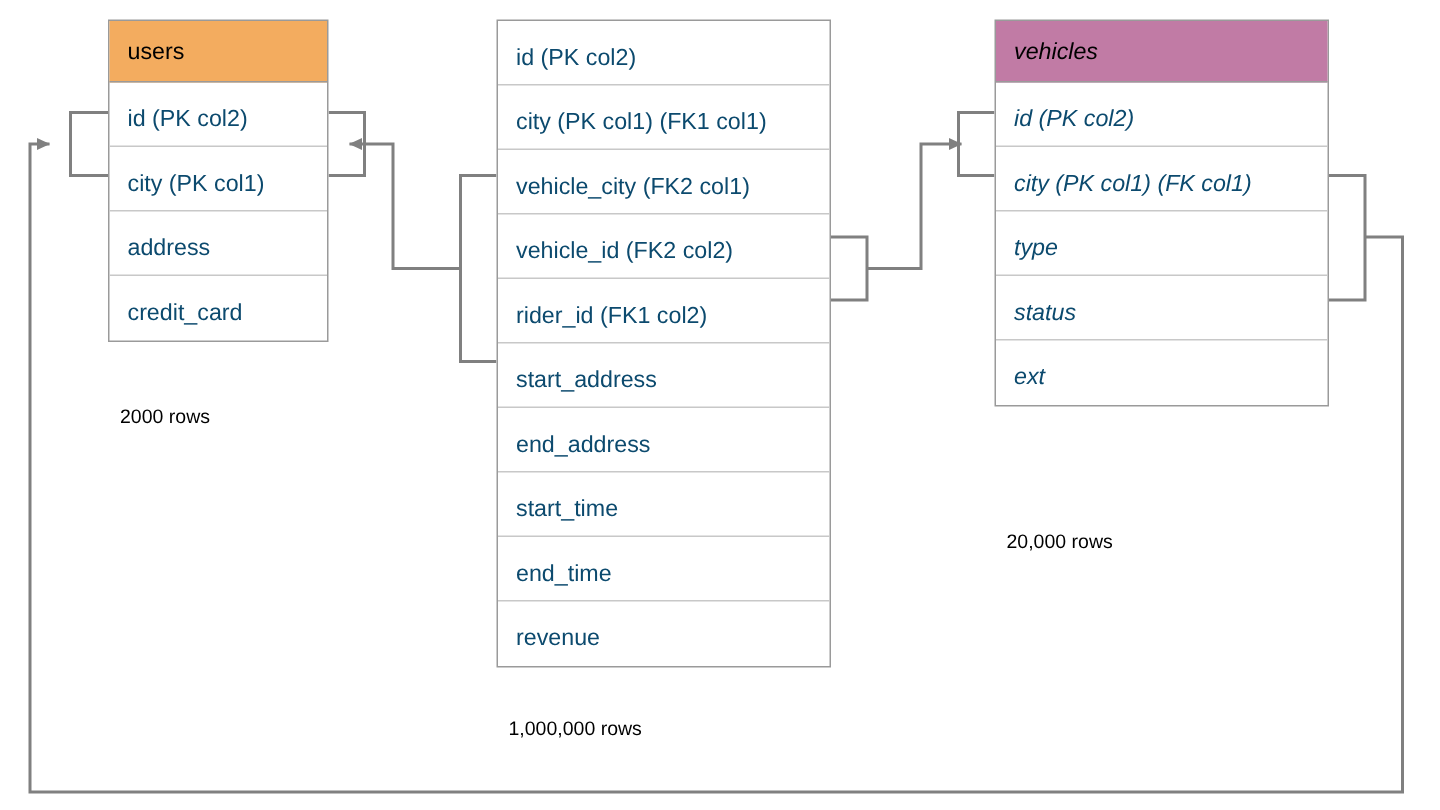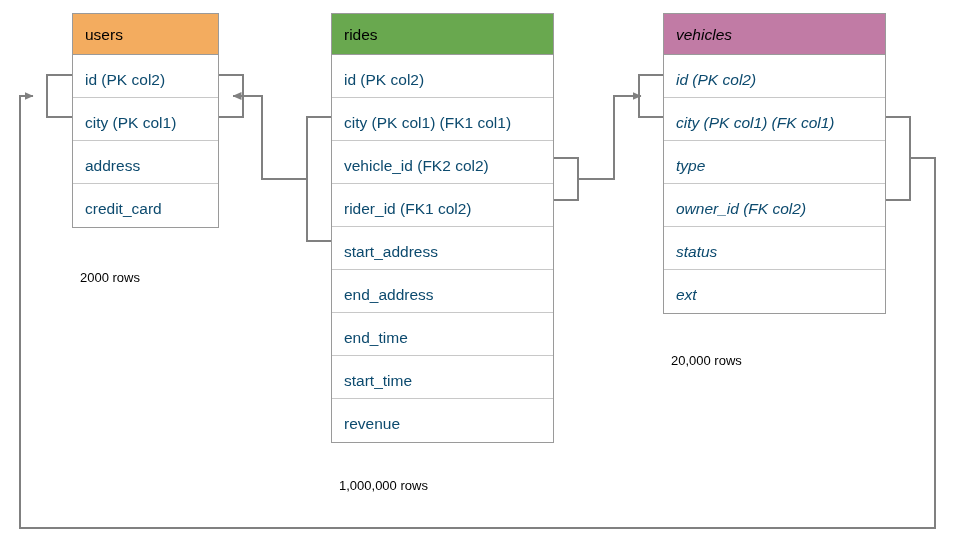--- a/index.html
+++ b/index.html
@@ -100,37 +100,36 @@
   <div class="entity" style="left:72px; top:13px; width:147px;">
     <div class="entity-header" style="background:#f3ac5f;">users</div>
     <div class="entity-field">id (PK col2)</div>
     <div class="entity-field">city (PK col1)</div>
     <div class="entity-field">address</div>
     <div class="entity-field">credit_card</div>
   </div>
   <div class="row-count" style="left:80px; top:270px;">2000 rows</div>
 
   <div class="entity" style="left:331px; top:13px; width:223px;">
-    <div class="entity-header" style="background:#69a84f;">rides</div>
     <div class="entity-field">id (PK col2)</div>
     <div class="entity-field">city (PK col1) (FK1 col1)</div>
+    <div class="entity-field">vehicle_city (FK2 col1)</div>
     <div class="entity-field">vehicle_id (FK2 col2)</div>
     <div class="entity-field">rider_id (FK1 col2)</div>
     <div class="entity-field">start_address</div>
     <div class="entity-field">end_address</div>
+    <div class="entity-field">start_time</div>
     <div class="entity-field">end_time</div>
-    <div class="entity-field">start_time</div>
     <div class="entity-field">revenue</div>
   </div>
   <div class="row-count" style="left:339px; top:478px;">1,000,000 rows</div>
 
   <div class="entity" style="left:663px; top:13px; width:223px;font-style:italic;">
     <div class="entity-header" style="background:#c17ba5;">vehicles</div>
     <div class="entity-field">id (PK col2)</div>
     <div class="entity-field">city (PK col1) (FK col1)</div>
     <div class="entity-field">type</div>
-    <div class="entity-field">owner_id (FK col2)</div>
     <div class="entity-field">status</div>
     <div class="entity-field">ext</div>
   </div>
   <div class="row-count" style="left:671px; top:353px;">20,000 rows</div>
 
 </div>
 
 </body></html>

